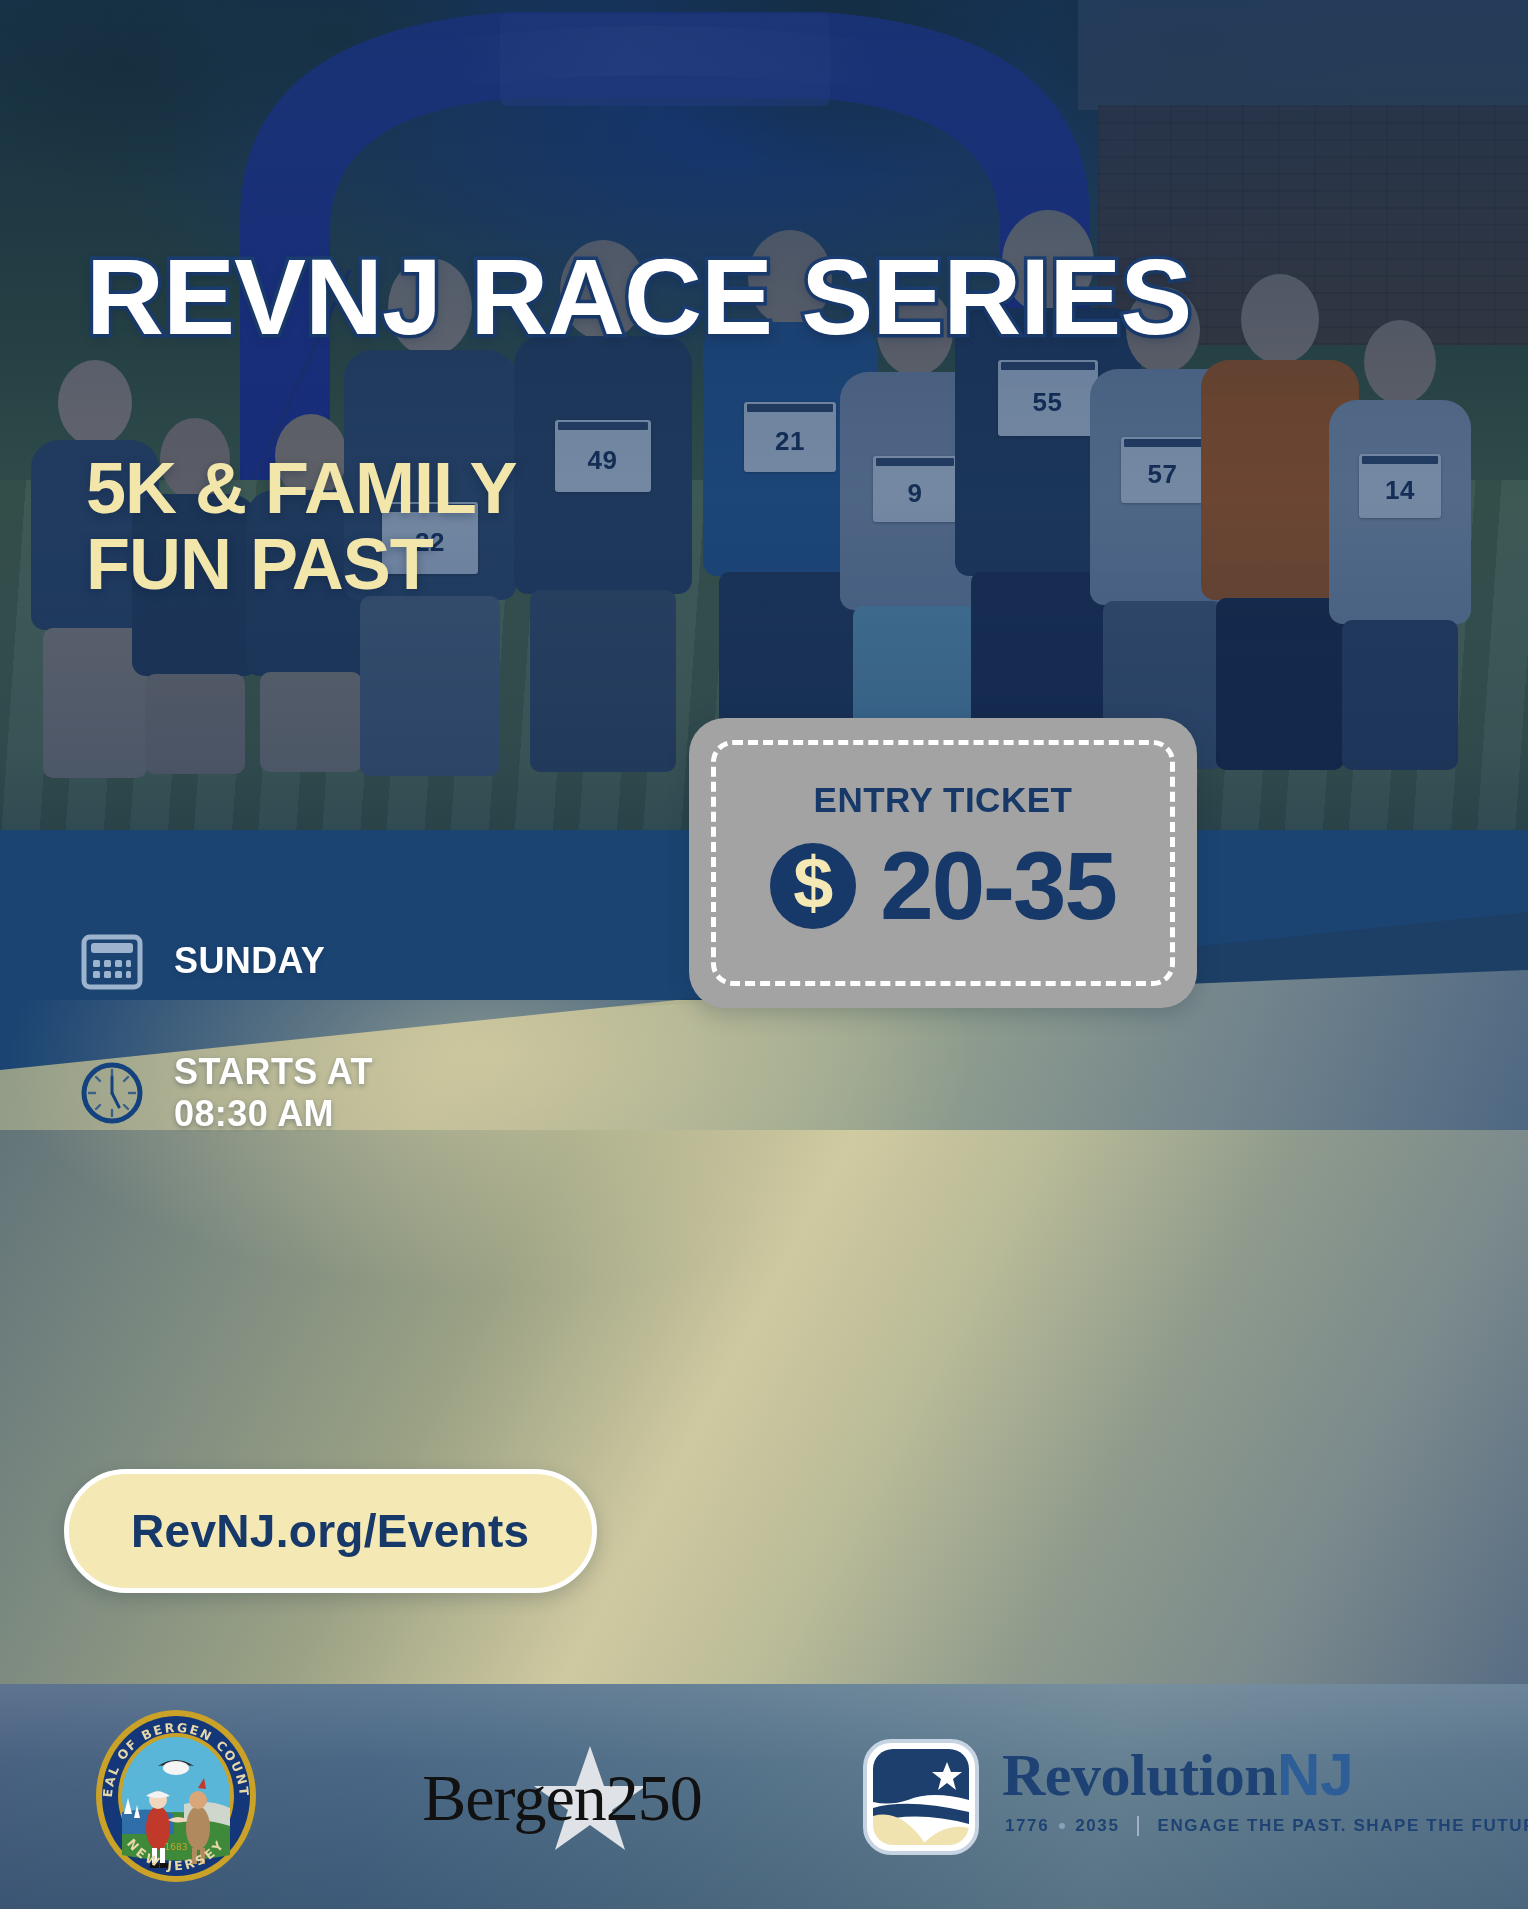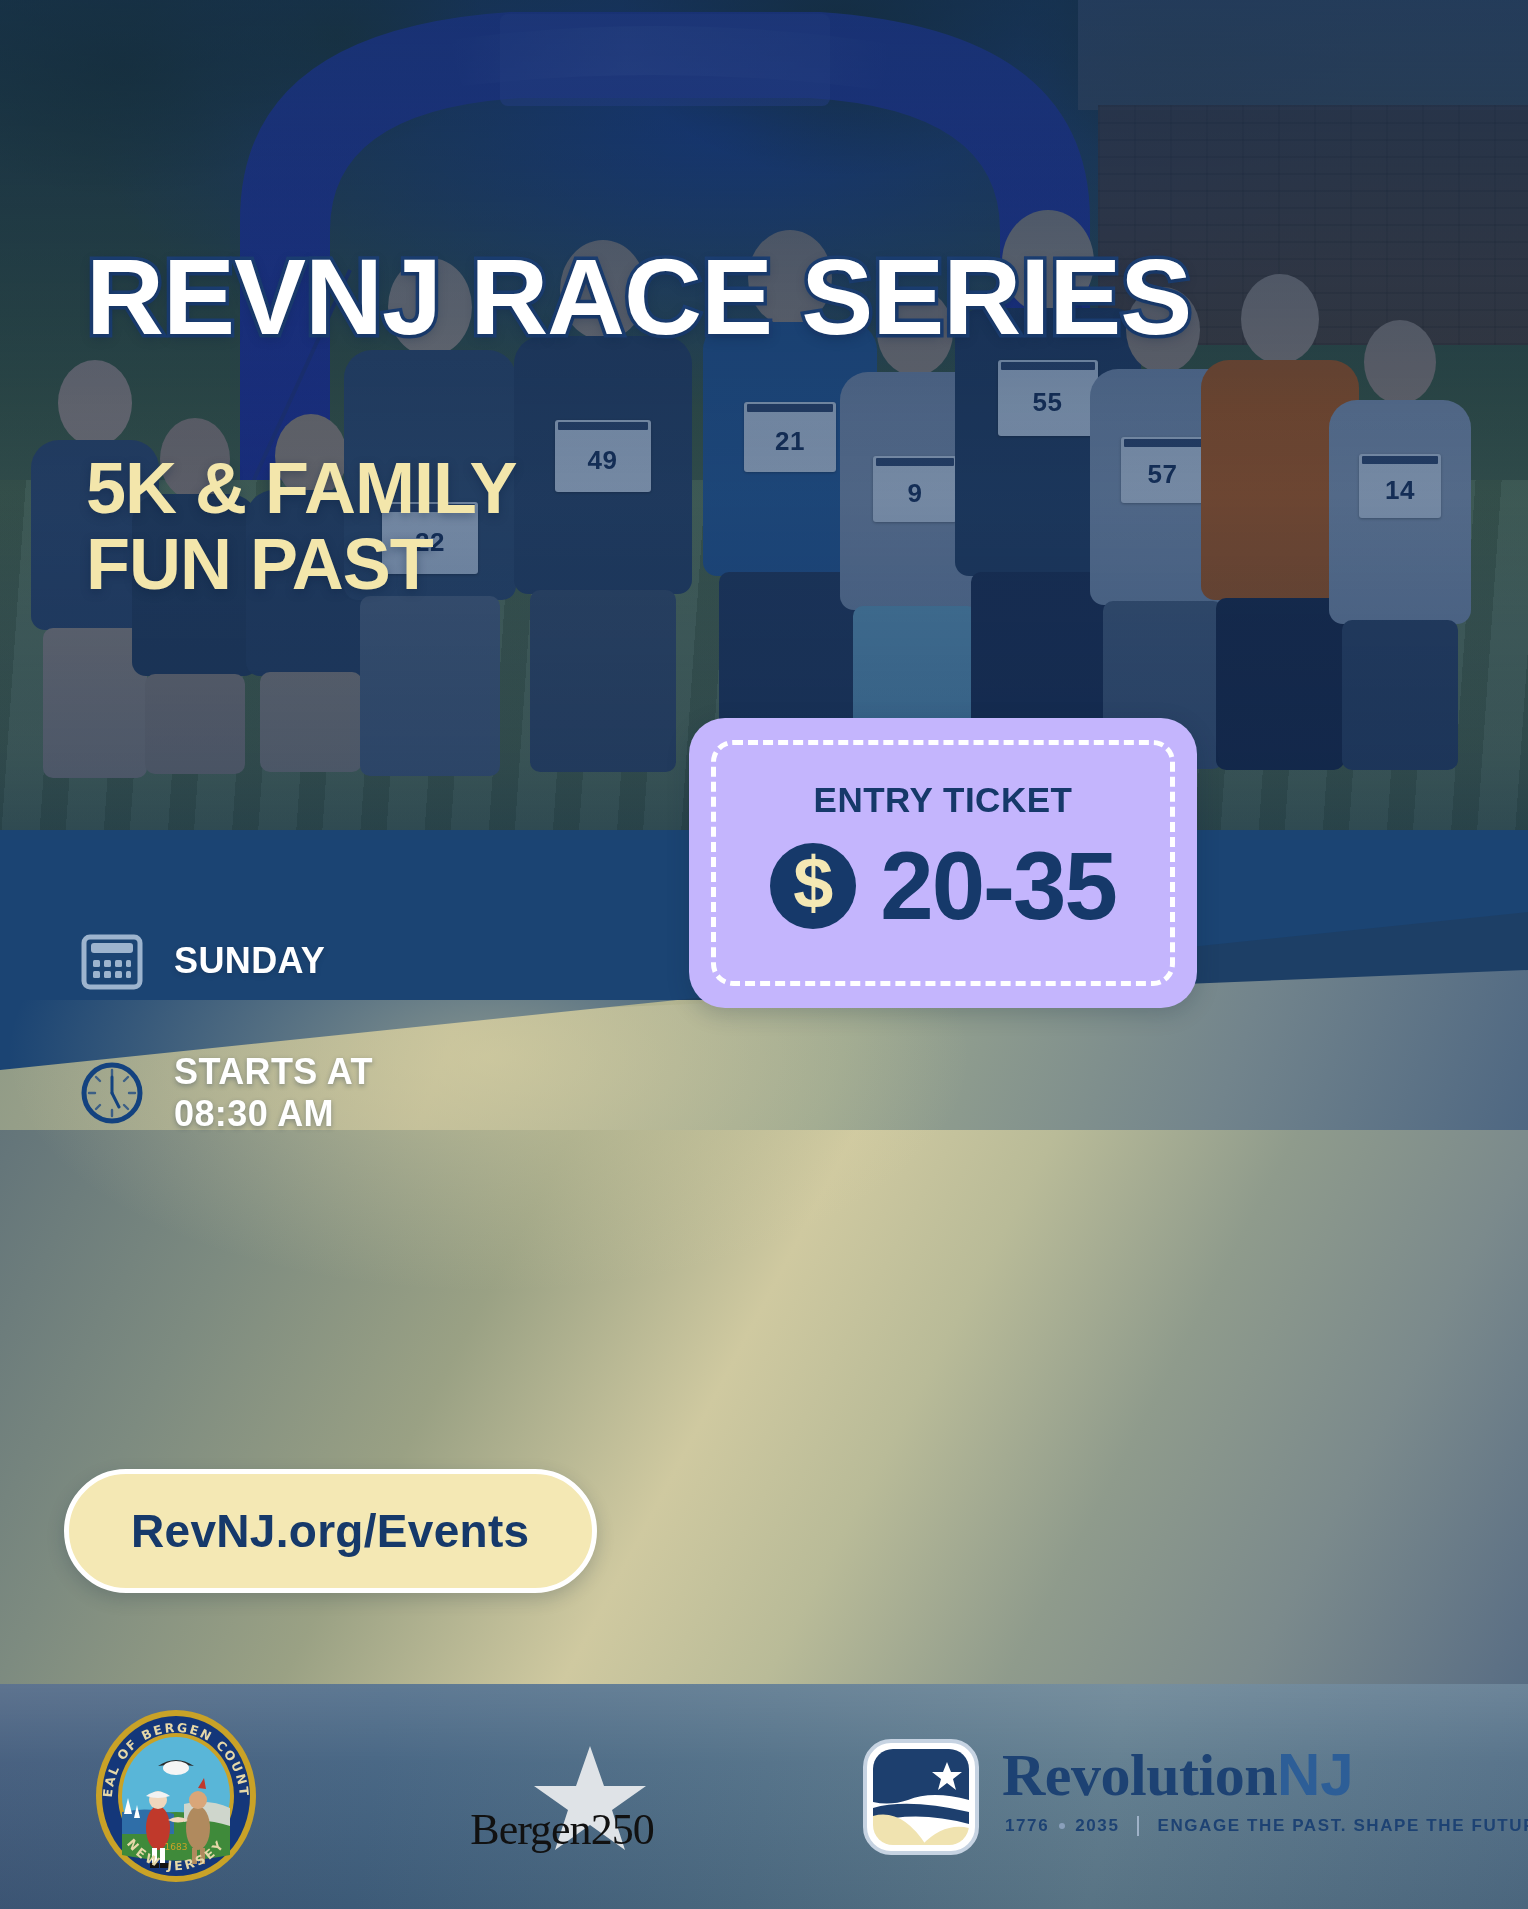--- a/index.html
+++ b/index.html
@@ -154,21 +154,21 @@
   .info-txt{
     font-size:36px;font-weight:800;line-height:1.18;color:#ffffff;
     letter-spacing:.4px;text-transform:uppercase;
     text-shadow:0 2px 5px rgba(20,40,70,.35);
   }
   .info-txt .l2{display:block;}
 
   
   .ticket{
     position:absolute;left:689px;top:718px;width:508px;height:290px;
-    background:#c4b5fd;border-radius:36px;
+    background:#a3a3a3;border-radius:36px;
     box-shadow:0 6px 22px rgba(15,35,60,.22);
   }
   .ticket-dash{
     position:absolute;left:22px;top:22px;right:22px;bottom:22px;
     border:5px dashed #ffffff;border-radius:22px;
   }
   .ticket-label{
     position:absolute;left:0;right:0;top:62px;text-align:center;
     font-size:35px;font-weight:800;color:#16396a;letter-spacing:.5px;
   }
@@ -204,22 +204,22 @@
   
   .logos{
     position:absolute;left:0;bottom:0;width:1528px;height:225px;
     display:flex;align-items:center;
   }
   .logo-seal{position:absolute;left:88px;top:24px;width:176px;height:176px;}
   .logo-bergen{position:absolute;left:412px;top:58px;width:300px;height:110px;}
   .logo-revnj{position:absolute;left:862px;top:46px;width:570px;height:132px;}
   .bergen-word{
     position:absolute;left:0;top:18px;width:300px;text-align:center;
-    font-family:"Liberation Serif", serif;font-size:44px;color:#111111;
-    letter-spacing:-1px;z-index:2;white-space:nowrap;margin-top:44px;
+    font-family:"Liberation Serif", serif;font-size:66px;color:#111111;
+    letter-spacing:-1px;z-index:2;white-space:nowrap;
   }
   .bergen-word .num{font-weight:400;}
   .bergen-star{position:absolute;left:122px;top:2px;width:112px;height:108px;z-index:1;}
   .rev-mark{position:absolute;left:0;top:8px;width:118px;height:118px;}
   .rev-word{position:absolute;left:140px;top:10px;font-family:"Liberation Serif", serif;
     font-size:60px;font-weight:700;color:#1d4273;letter-spacing:-.5px;white-space:nowrap;}
   .rev-word .nj{font-family:"Liberation Sans", sans-serif;font-weight:700;color:#2d5e97;letter-spacing:0;}
   .rev-tag{position:absolute;left:143px;top:86px;display:flex;align-items:center;gap:10px;
     font-size:17px;font-weight:700;color:#1d4273;letter-spacing:1.6px;white-space:nowrap;}
   .rev-tag .dot{width:6px;height:6px;border-radius:50%;background:#8aa0bb;display:inline-block;}

